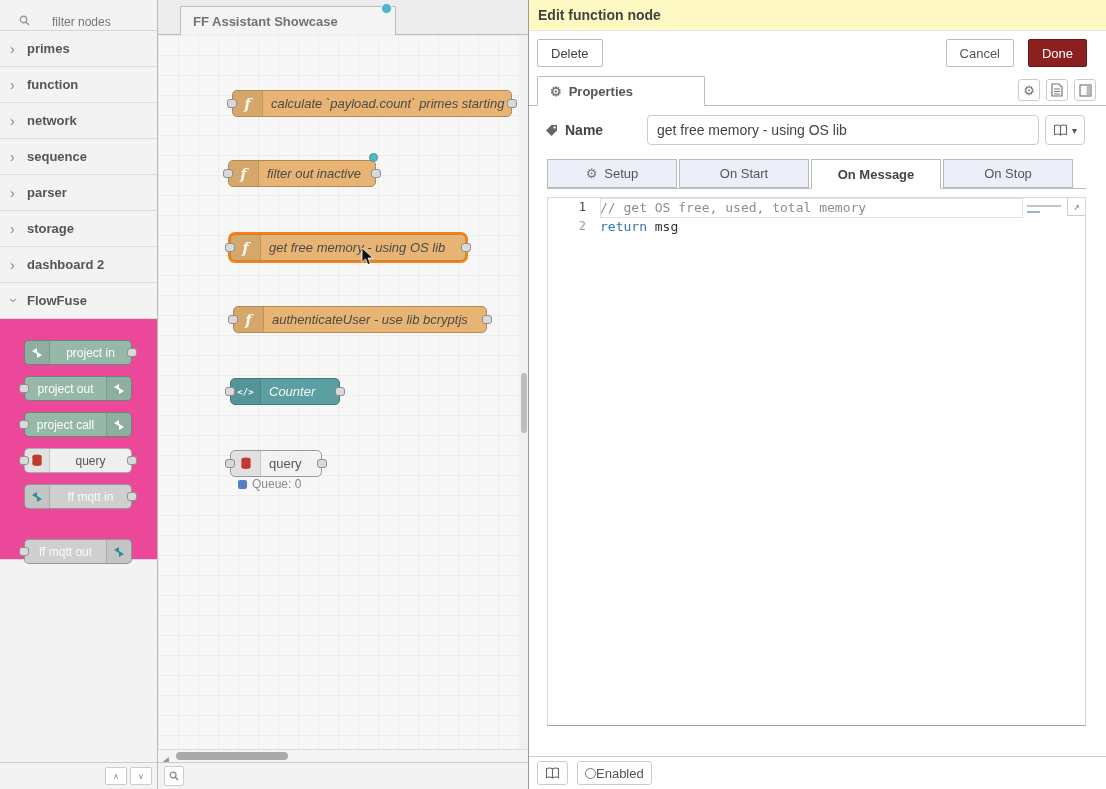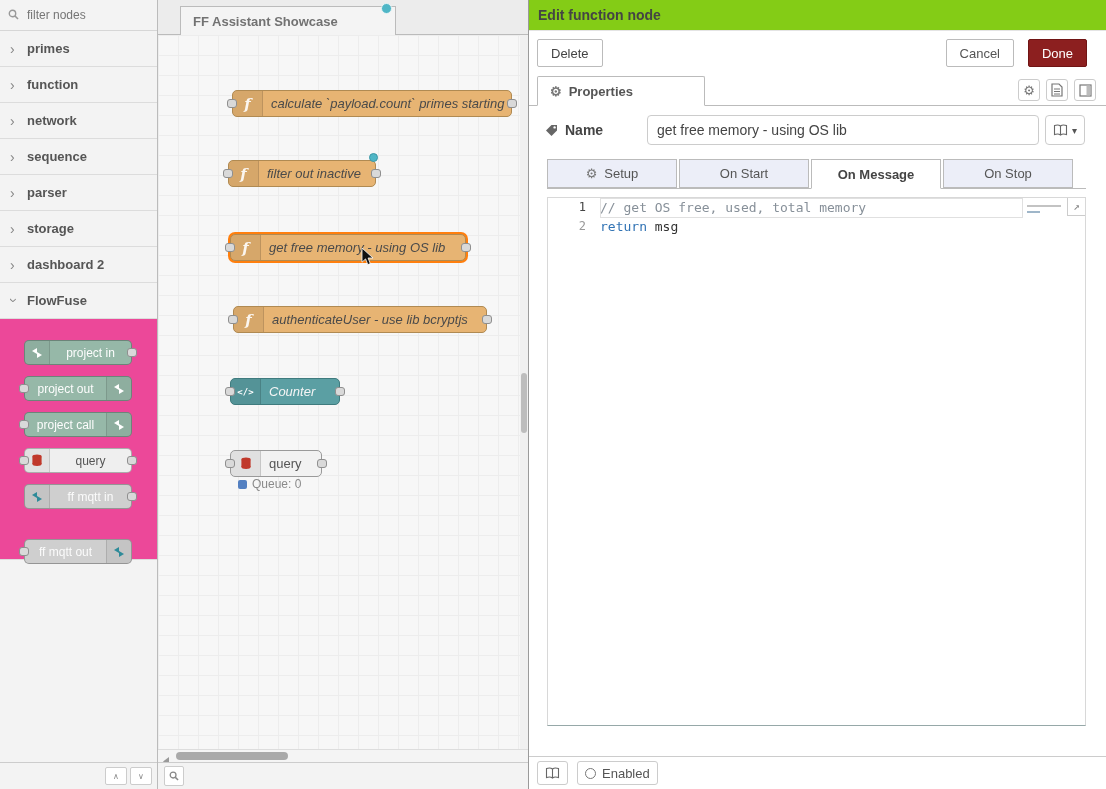--- a/index.html
+++ b/index.html
@@ -1,20 +1,20 @@
 <!DOCTYPE html>
 <html><head>
 <meta charset="utf-8">
 <style>
   html,body{margin:0;padding:0;background:#ddd;font-family:"Liberation Sans",sans-serif;}
   .app{position:relative;width:1106px;height:789px;background:#fff;overflow:hidden;font-family:"Liberation Sans",sans-serif;}
 
   
   .palette{position:absolute;left:0;top:0;width:158px;height:789px;background:#f3f3f3;border-right:1px solid #bbb;box-sizing:border-box;}
-  .palette-search{height:30px;border-bottom:1px solid #d6d6d6;display:flex;align-items:center;padding:0 8px;gap:6px;}
+  .palette-search{height:30px;border-bottom:1px solid #d6d6d6;display:flex;align-items:flex-end;padding:0 19px;gap:20px;}
   .palette-search input{border:0;background:transparent;outline:none;font-size:12px;color:#555;width:110px;font-family:inherit;}
   .cat{height:35px;border-bottom:1px solid #dcdcdc;display:flex;align-items:center;padding:0 10px;gap:9px;cursor:pointer;background:#f3f3f3;}
   .cat .chev{color:#888;font-size:14px;display:inline-block;width:8px;}
   .cat.expanded .chev{transform:rotate(90deg) translateX(1px);}
   .cat .cat-label{font-size:13px;font-weight:bold;color:#555;}
   .palette-content{position:relative;height:240px;background:#ec4899;border-bottom:1px solid #dcdcdc;padding-left:20px;}
   .pal-node{position:absolute;left:24px;width:108px;height:25px;border-radius:5px;border:1px solid rgba(0,0,0,0.28);display:flex;align-items:stretch;font-size:12px;box-sizing:border-box;cursor:grab;}
   .pal-node .lbl{flex:1;display:flex;align-items:center;justify-content:center;overflow:hidden;white-space:nowrap;}
   .iconr{width:24px;display:flex;align-items:center;justify-content:center;background:rgba(0,0,0,0.05);flex:none;}
   .iconr.ileft{border-right:1px solid rgba(0,0,0,0.12);border-radius:4px 0 0 4px;}
@@ -49,21 +49,21 @@
   .vthumb{position:absolute;top:338px;right:1px;width:6px;height:60px;background:#bdbdbd;border-radius:3px;cursor:pointer;}
   .hscroll{position:absolute;left:0;right:0;bottom:26px;height:13px;background:#f4f4f4;border-top:1px solid #ddd;}
   .hthumb{position:absolute;left:18px;top:2px;width:112px;height:8px;background:#a9a9a9;border-radius:4px;cursor:pointer;}
   .hscroll .arrow{position:absolute;left:5px;top:2px;cursor:pointer;}
   .canvas-footer{position:absolute;left:0;right:0;bottom:0;height:26px;background:#f3f3f3;border-top:1px solid #ccc;display:flex;align-items:center;padding-left:6px;}
   .zoom-btn{width:18px;height:18px;border:1px solid #ccc;border-radius:2px;background:#fff;display:flex;align-items:center;justify-content:center;cursor:pointer;}
   .cursor{position:absolute;pointer-events:none;z-index:50;}
 
   
   .panel{position:absolute;left:528px;top:0;width:578px;height:789px;background:#fff;border-left:1px solid #9a9a9a;box-sizing:border-box;}
-  .panel-header{height:31px;background:#84cc16;display:flex;align-items:center;padding:4px 9px;font-weight:bold;font-size:14px;color:#444;border-bottom:1px solid #e4e4e4;box-sizing:border-box;}
+  .panel-header{height:31px;background:#fef9c3;display:flex;align-items:center;padding:4px 9px;font-weight:bold;font-size:14px;color:#444;border-bottom:1px solid #e4e4e4;box-sizing:border-box;}
   .panel-toolbar{position:relative;height:45px;}
   .btn{display:inline-flex;align-items:center;justify-content:center;height:28px;padding:0 13px;border:1px solid #bbb;border-radius:2px;background:#fff;font-size:13px;color:#555;cursor:pointer;box-sizing:border-box;font-family:inherit;}
   .btn-delete{position:absolute;left:8px;top:8px;color:#444;}
   .btn-cancel{position:absolute;right:92px;top:8px;}
   .btn-done{position:absolute;right:19px;top:8px;background:#8c1f1f;border-color:#701414;color:#fff;}
   .proptab-row{position:relative;height:29px;border-bottom:1px solid #bbb;}
   .prop-tab{position:absolute;left:8px;bottom:-1px;height:30px;width:168px;background:#fff;border:1px solid #bbb;border-bottom:1px solid #fff;border-radius:2px 2px 0 0;display:flex;align-items:center;gap:7px;padding:0 12px;font-size:13px;font-weight:bold;color:#555;box-sizing:border-box;cursor:pointer;}
   .gear{color:#777;font-size:13px;font-style:normal;}
   .icon-btns{position:absolute;right:10px;top:3px;display:flex;gap:6px;}
   .icon-btn{width:22px;height:22px;border:1px solid #ccc;border-radius:3px;background:#fff;display:flex;align-items:center;justify-content:center;color:#777;font-size:13px;cursor:pointer;box-sizing:border-box;}
@@ -80,21 +80,21 @@
   .gutter.active{color:#444;}
   .cur-line{position:absolute;left:52px;right:62px;top:0;height:18px;border:1px solid #e0e0e0;pointer-events:none;}
   .tok-comment{color:#879099;}
   .tok-keyword{color:#3173b4;}
   .tok-plain{color:#333;}
   .minimap{position:absolute;top:4px;right:20px;width:38px;}
   .mm1{height:2px;width:34px;background:#c3c3c3;margin-top:3px;}
   .mm2{height:2px;width:13px;background:#9fb6c9;margin-top:4px;}
   .expand-btn{position:absolute;top:0;right:0;width:17px;height:17px;border-left:1px solid #ccc;border-bottom:1px solid #ccc;background:#fff;display:flex;align-items:center;justify-content:center;color:#888;font-size:11px;cursor:pointer;}
   .panel-footer{position:absolute;left:0;right:0;bottom:0;height:33px;border-top:1px solid #ccc;background:#fff;display:flex;align-items:center;padding:0 8px;gap:9px;box-sizing:border-box;}
-  .small-btn{height:24px;min-width:24px;border:1px solid #ccc;border-radius:3px;background:#fff;display:flex;align-items:center;justify-content:center;padding:0 7px;color:#555;font-size:13px;cursor:pointer;gap:6px;box-sizing:border-box;}
+  .small-btn{height:24px;min-width:24px;border:1px solid #ccc;border-radius:3px;background:#fff;display:flex;align-items:center;justify-content:center;padding:0 7px;color:#555;font-size:13px;cursor:pointer;box-sizing:border-box;}
   .radio-circ{width:11px;height:11px;border:1px solid #777;border-radius:50%;box-sizing:border-box;display:inline-block;}
 </style>
 </head>
 <body>
 
 <div class="app">
 
   <aside class="palette">
     <div class="palette-search">
       <span>

